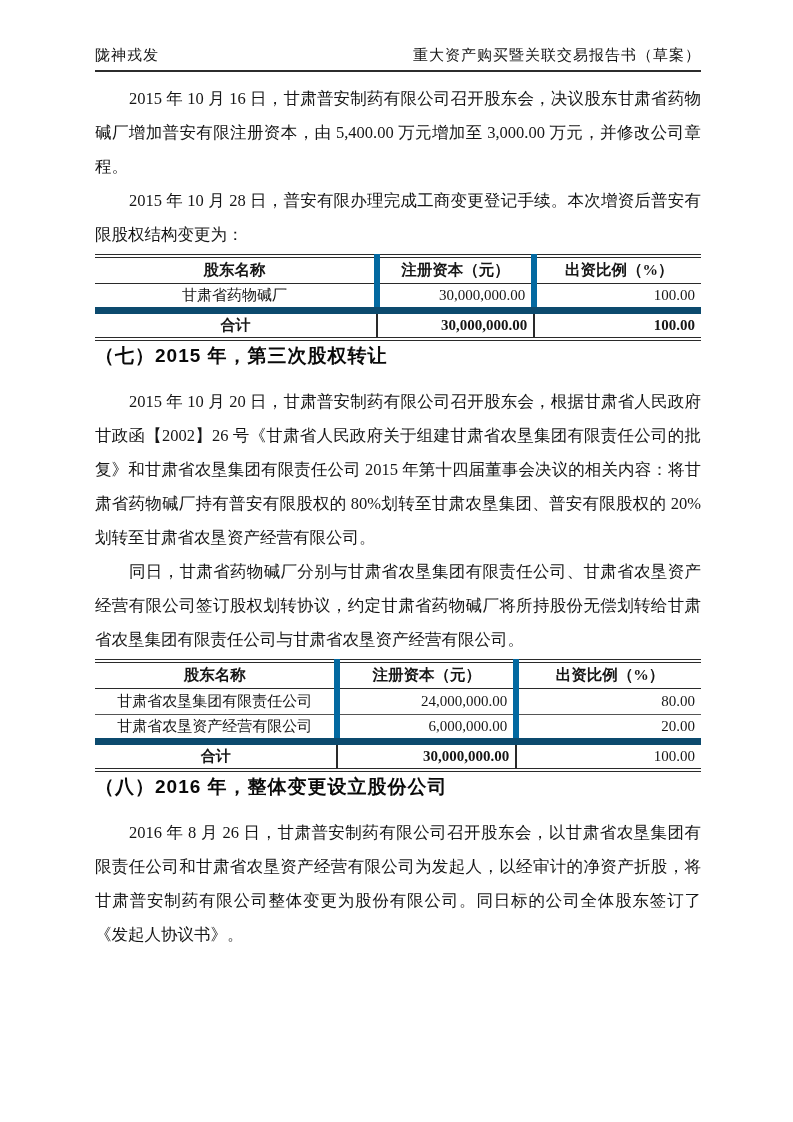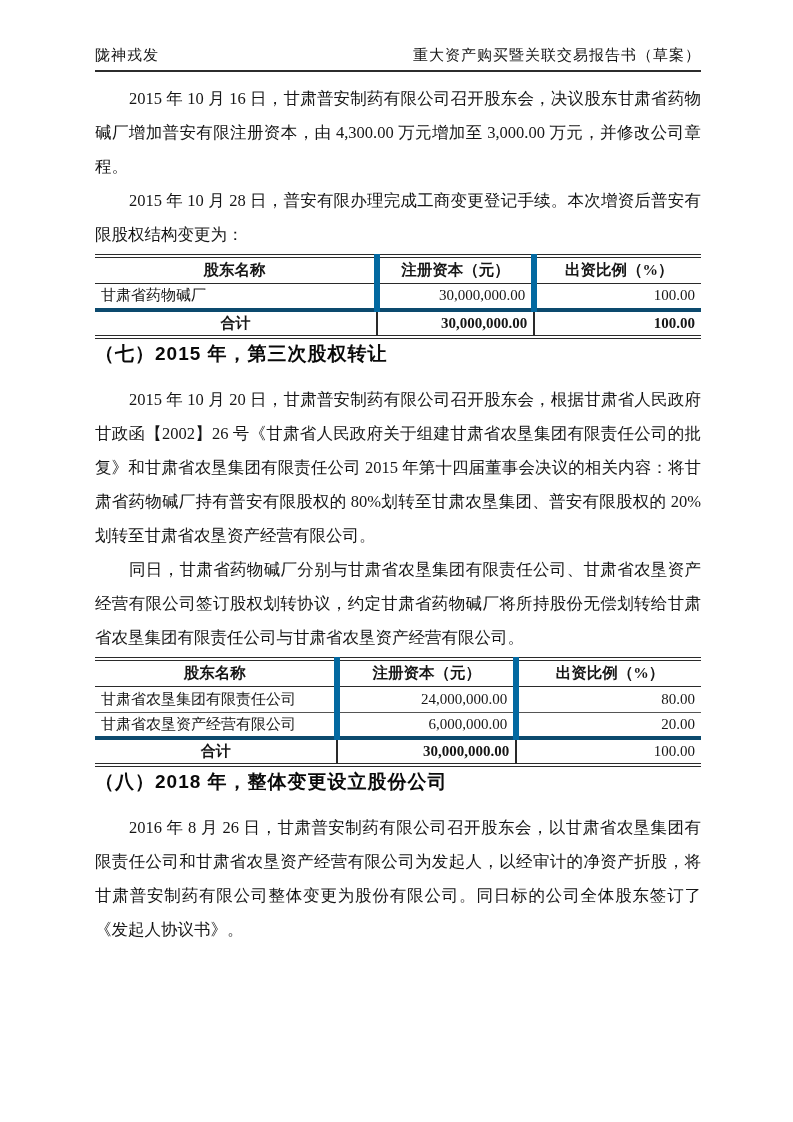--- a/index.html
+++ b/index.html
@@ -60,27 +60,27 @@
     height: 26px;
     padding: 2px 6px;
     border-bottom: 1.5px solid #2a2a2a;
     font-size: 15.5px;
   }
   table.share-table td {
     height: 26px;
     padding: 2px 6px;
     border-bottom: 1px solid #555;
   }
-  table.share-table td.col-name { text-align: left; }
+  table.share-table td.col-name { text-align: center; }
   table.share-table td.col-num,
   table.share-table td.col-pct { text-align: right; }
   table.share-table th + th,
   table.share-table td + td { border-left: 6px solid #0369a1; }
   table.share-table tr.total-row td {
-    border-top: 4px solid #0c4a6e;
+    border-top: 7px solid #0c4a6e;
     border-bottom: none;
   }
   table.share-table tr.total-row td + td { border-left: 2px solid #2a2a2a; }
   table.share-table tr.total-row td.col-name { text-align: center; font-weight: bold; }
   .bold { font-weight: bold; }
   
   .page-footer {
     position: absolute;
     bottom: 62px;
     left: 0;
@@ -96,21 +96,21 @@
 <div class="page">
   <div class="content">
 
     <div class="doc-header">
       <span>陇神戎发</span>
       <span>重大资产购买暨关联交易报告书（草案）</span>
     </div>
 
     <div class="body-flow">
 
-      <p class="para">2015 年 10 月 16 日，甘肃普安制药有限公司召开股东会，决议股东甘肃省药物碱厂增加普安有限注册资本，由 4,300.00 万元增加至 3,000.00 万元，并修改公司章程。</p>
+      <p class="para">2015 年 10 月 16 日，甘肃普安制药有限公司召开股东会，决议股东甘肃省药物碱厂增加普安有限注册资本，由 5,400.00 万元增加至 3,000.00 万元，并修改公司章程。</p>
       <p class="para">2015 年 10 月 28 日，普安有限办理完成工商变更登记手续。本次增资后普安有限股权结构变更为：</p>
 
       <table class="share-table">
         <colgroup>
             <col style="width:46.5%">
             <col style="width:26%">
             <col style="width:27.5%">
           </colgroup>
         <thead>
           <tr>
@@ -163,20 +163,20 @@
             <td class="col-pct">20.00</td>
           </tr>
           <tr class="total-row">
             <td class="col-name">合计</td>
             <td class="col-num bold">30,000,000.00</td>
             <td class="col-pct">100.00</td>
           </tr>
         </tbody>
       </table>
 
-      <h2 class="section-heading">（八）2018 年，整体变更设立股份公司</h2>
+      <h2 class="section-heading">（八）2016 年，整体变更设立股份公司</h2>
 
       <p class="para">2016 年 8 月 26 日，甘肃普安制药有限公司召开股东会，以甘肃省农垦集团有限责任公司和甘肃省农垦资产经营有限公司为发起人，以经审计的净资产折股，将甘肃普安制药有限公司整体变更为股份有限公司。同日标的公司全体股东签订了《发起人协议书》。</p>
 
     </div>
   </div>
 
 </div>
 
 </body></html>

